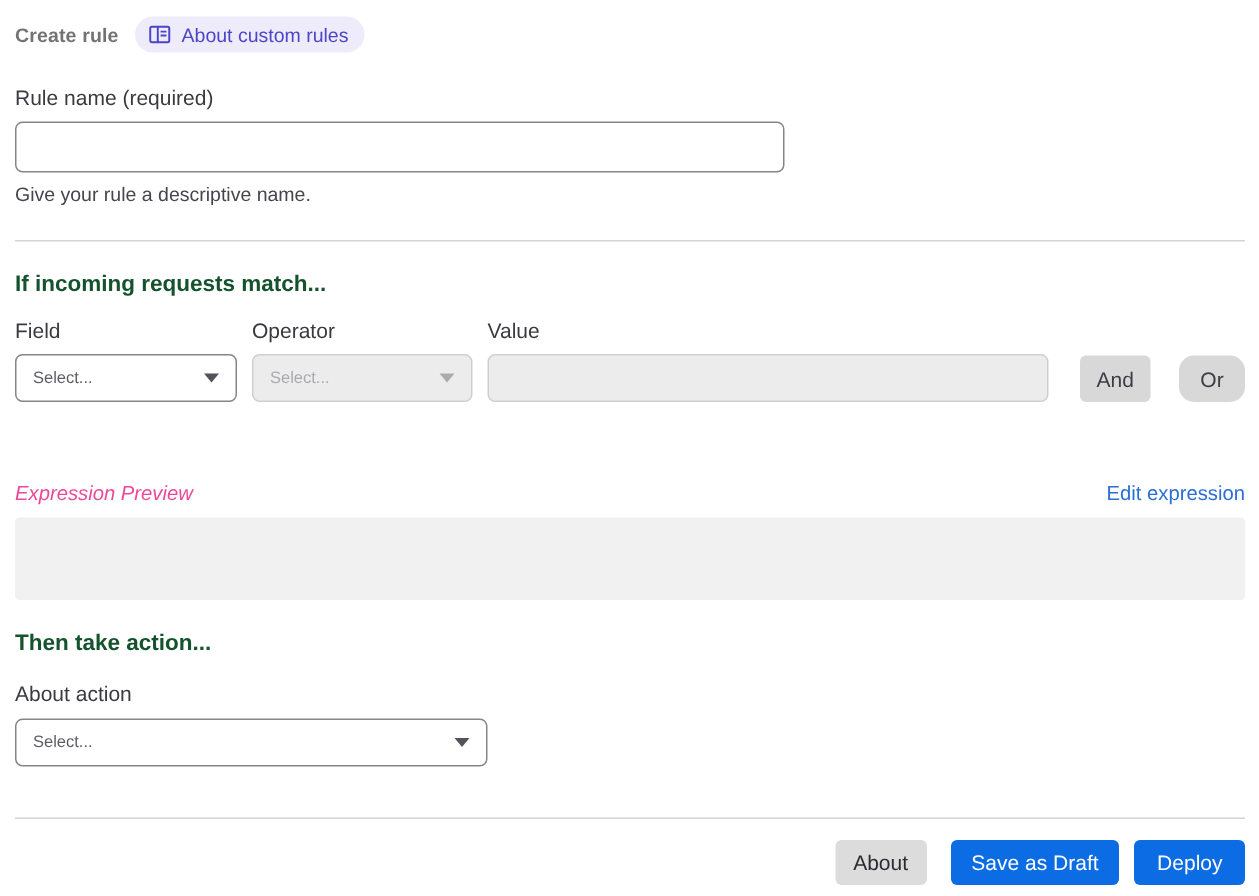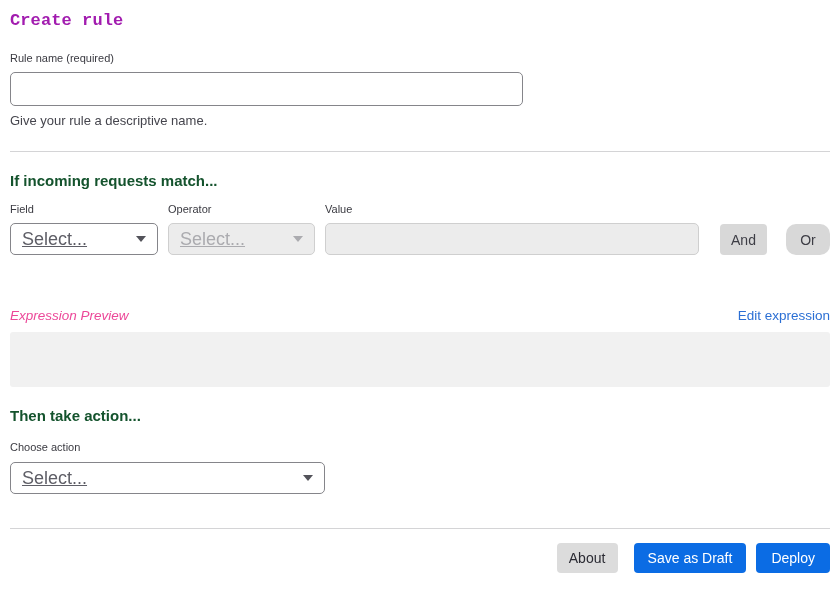--- a/index.html
+++ b/index.html
@@ -7,32 +7,32 @@
   body {
     width: 839px; height: 597px;
     font-family: "Liberation Sans", "DejaVu Sans", sans-serif;
     color: #35353c;
     overflow: hidden;
   }
   .page { padding: 10px 9px 14px 10px; }
 
   
   .page-header { display: flex; align-items: center; gap: 11px; margin-top: 1px; }
-  .page-title { font-size: 17px; font-weight: bold; color: #a21caf; letter-spacing: 0.1px; font-family: Liberation Mono, monospace; }
+  .page-title { font-size: 13px; font-weight: bold; color: #737373; letter-spacing: 0.1px; }
   .badge {
     display: inline-flex; align-items: center; gap: 7px;
     background: #eeebfa; color: #4c46c7;
     font-size: 13px; line-height: 1;
     padding: 5px 11px 5px 9px; border-radius: 12px;
     text-decoration: none; cursor: pointer;
   }
   .badge svg { display: block; }
 
   
-  .field-label { display: block; font-size: 11px; color: #3a3a41; }
+  .field-label { display: block; font-size: 14px; color: #3a3a41; }
   .rule-name-group { margin-top: 22px; }
   .rule-name-group .field-label { margin-bottom: 8px; }
   .text-input {
     display: block; width: 513px; height: 34px;
     border: 1px solid #85858a; border-radius: 5px;
     font-family: inherit; font-size: 14px; color: #2d2d33;
     padding: 0 10px; background: #fff; outline: none;
   }
   .helper { margin-top: 7px; font-size: 13px; color: #45454d; }
 
@@ -50,21 +50,21 @@
   .col-field { width: 148px; margin-right: 10px; }
   .col-operator { width: 147px; margin-right: 10px; }
   .col-value { flex: 1; margin-right: 21px; }
 
   .select {
     display: flex; align-items: center; justify-content: space-between;
     height: 32px; padding: 0 11px;
     background: #fff; border: 1px solid #85858a; border-radius: 5px;
     cursor: pointer;
   }
-  .select-text { font-size: 18px; color: #5e5e66; text-decoration: underline; }
+  .select-text { font-size: 11px; color: #5e5e66; }
   .caret {
     width: 0; height: 0;
     border-left: 5px solid transparent; border-right: 5px solid transparent;
     border-top: 6px solid #53535a;
   }
   .select.disabled { background: #ececec; border-color: #cfcfcf; cursor: default; }
   .select.disabled .select-text { color: #ababaf; }
   .select.disabled .caret { border-top-color: #ababaf; }
 
   .value-input {
@@ -103,20 +103,31 @@
   .btn-save { padding: 0 14px; margin-right: 10px; }
   .btn-deploy { padding: 0 15px; }
 </style>
 </head>
 <body>
 
 <div class="page">
 
   <div class="page-header">
     <h1 class="page-title">Create rule</h1>
+    <a class="badge">
+      <span>
+        <svg width="15" height="14" viewBox="0 0 16 15" fill="none">
+          <rect x="1.2" y="2" width="13.6" height="11" rx="1.2" stroke="#4c46c7" stroke-width="1.4"></rect>
+          <line x1="6.6" y1="2" x2="6.6" y2="13" stroke="#4c46c7" stroke-width="1.4"></line>
+          <line x1="8.6" y1="5.4" x2="12.8" y2="5.4" stroke="#4c46c7" stroke-width="1.3"></line>
+          <line x1="8.6" y1="8.2" x2="12.8" y2="8.2" stroke="#4c46c7" stroke-width="1.3"></line>
+        </svg>
+      </span>
+      <span>About custom rules</span>
+    </a>
   </div>
 
   <div class="rule-name-group">
     <label class="field-label">Rule name (required)</label>
     <input class="text-input" type="text" value="" style="">
     <div class="helper">Give your rule a descriptive name.</div>
   </div>
 
   <hr class="divider divider-1">
 
@@ -149,21 +160,21 @@
   </div>
 
   <div class="expr-header">
     <span class="expr-label">Expression Preview</span>
     <a class="expr-link">Edit expression</a>
   </div>
   <div class="expr-box"></div>
 
   <h2 class="section-heading action-heading">Then take action...</h2>
 
-  <label class="field-label choose-label">Choose action</label>
+  <label class="field-label choose-label">About action</label>
   <div class="select action-select">
     <span class="select-text">Select...</span>
     <span class="caret"></span>
   </div>
 
   <hr class="divider divider-2">
 
   <div class="footer-buttons">
     <button class="btn btn-cancel">About</button>
     <button class="btn btn-primary btn-save">Save as Draft</button>

